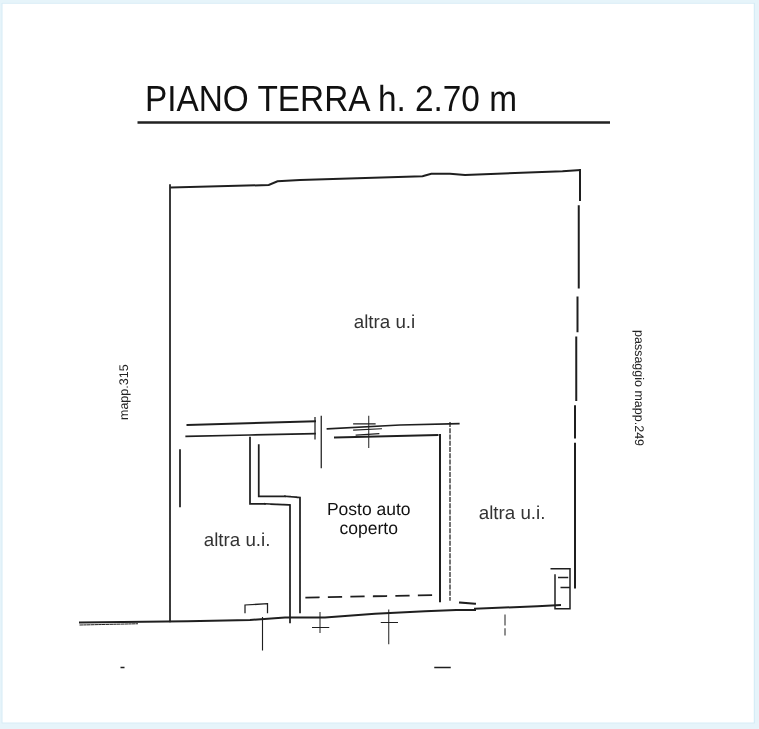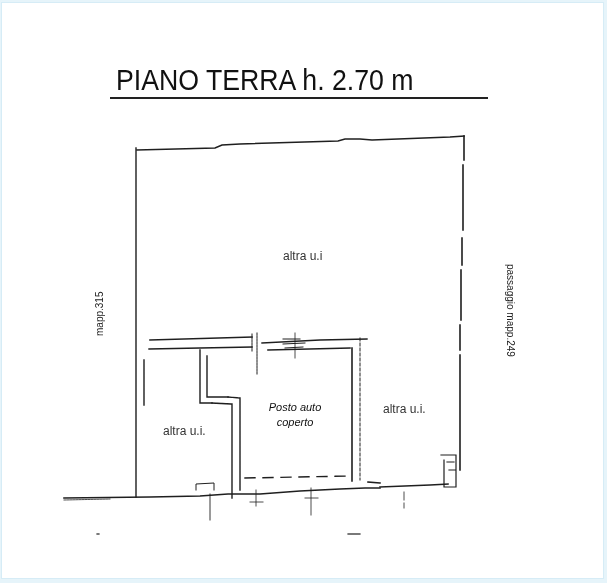--- a/index.html
+++ b/index.html
@@ -53,29 +53,28 @@
     }
     .label {
       position: absolute;
       color: #222;
       white-space: nowrap;
     }
     .label-small {
       font-size: 10px;
     }
     .label-room {
-      font-size: 12px;
+      font-size: 15px;
       color: #333;
     }
     .label-bold {
-      font-size: 11px;
+      font-size: 14px;
       color: #111;
       text-align: center;
       line-height: 15px;
-      font-style: italic;
     }
     .rot-ccw {
       transform: rotate(-90deg);
       transform-origin: left top;
     }
     .rot-cw {
       transform: rotate(90deg);
       transform-origin: left top;
     }
   </style>

